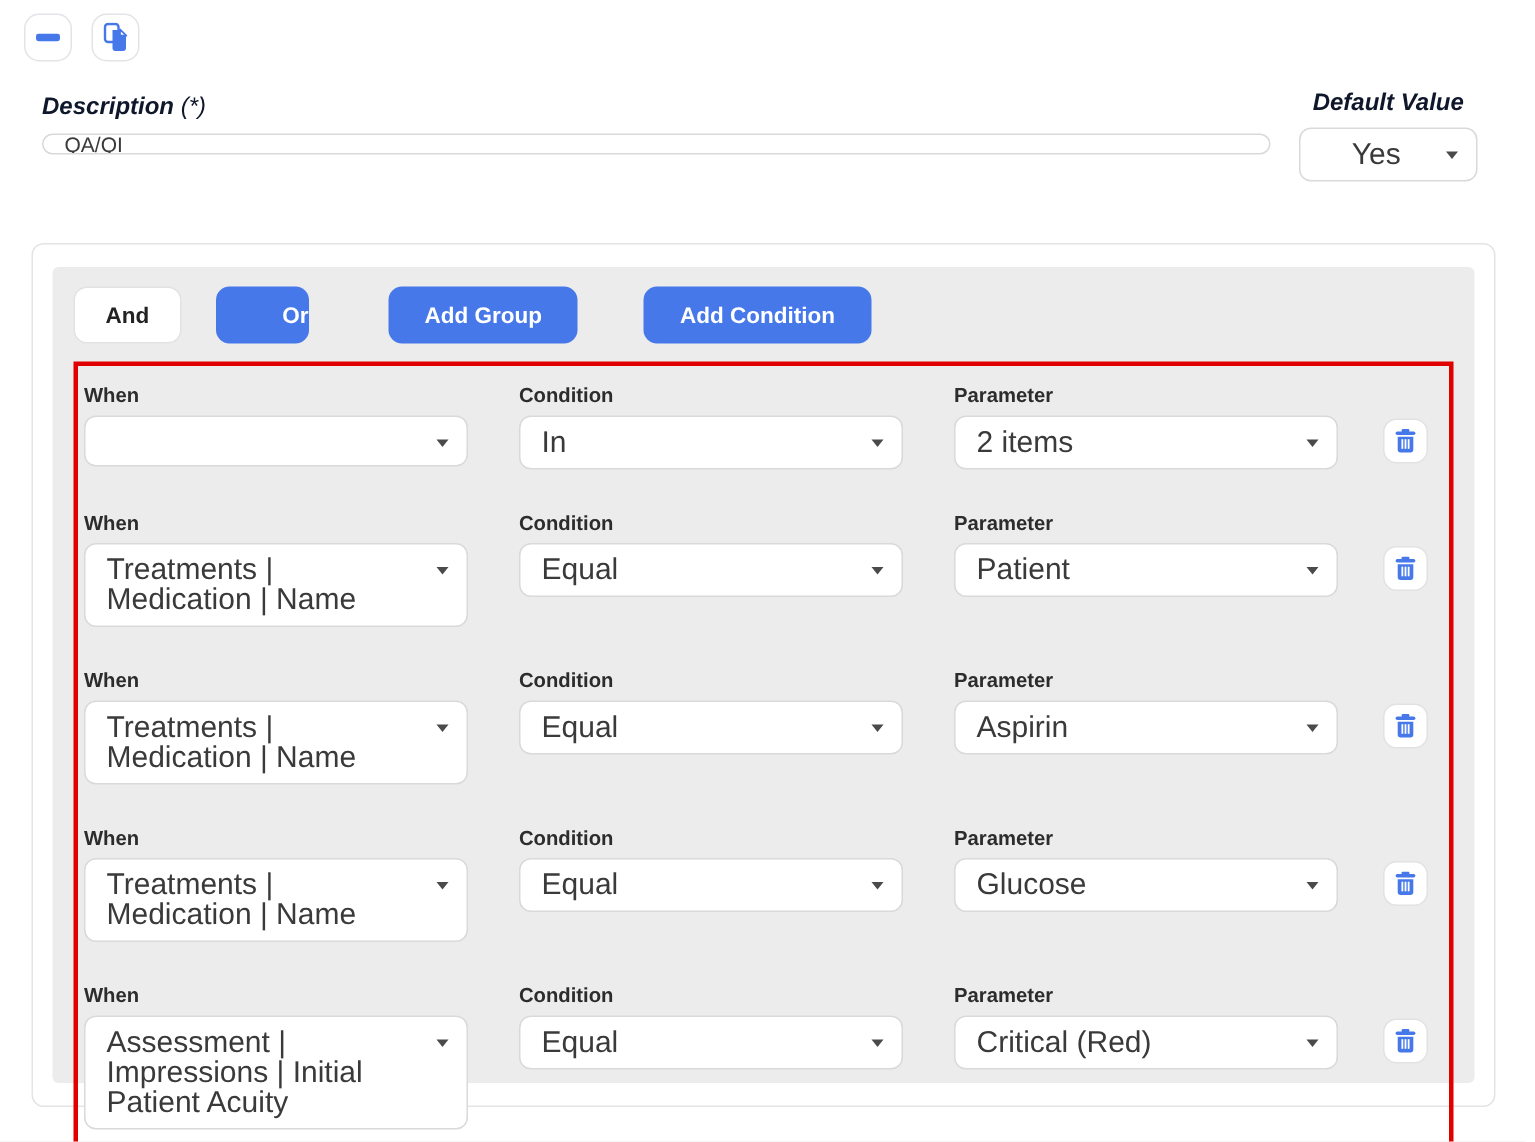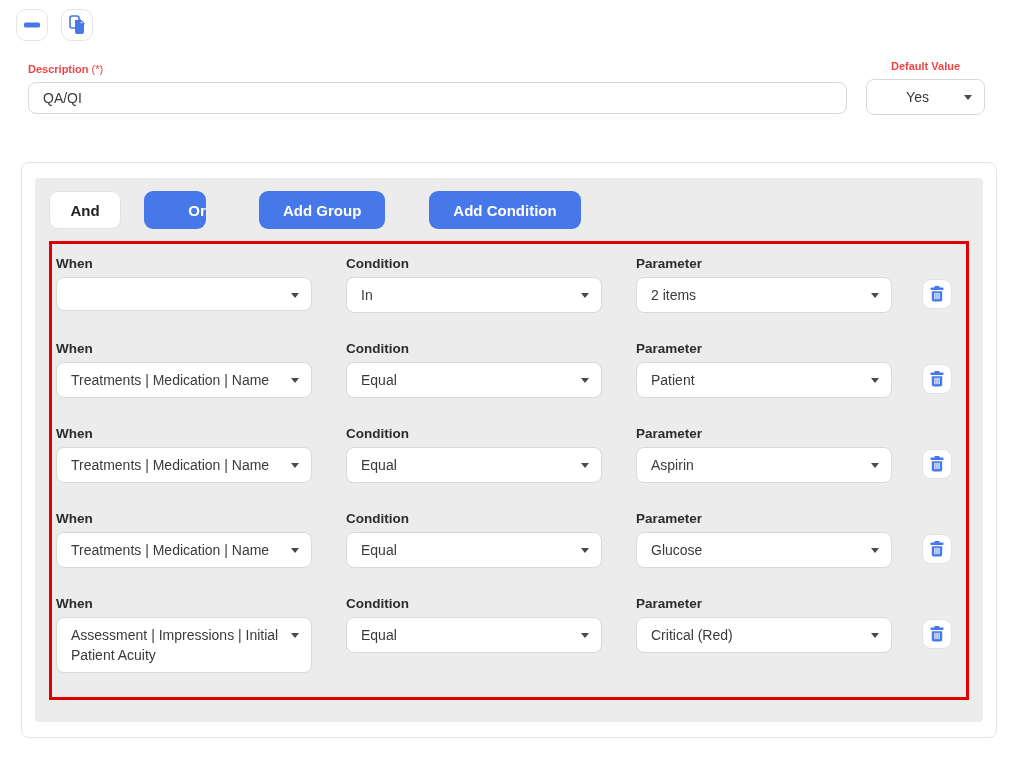--- a/index.html
+++ b/index.html
@@ -18,40 +18,40 @@
   .icon-btn {
     width:32px; height:32px;
     background:#fff;
     border:1px solid #e3e4e8;
     border-radius:10px;
     display:flex; align-items:center; justify-content:center;
     cursor:pointer;
   }
 
   
-  .field-label { font-weight:bold; font-size:11px; color:#ef4444; margin-bottom:7px; }
+  .field-label { font-weight:bold; font-size:16px; color:#0f172a; margin-bottom:7px;font-style:italic; }
   .field-label .req { font-weight:normal; }
   .desc-field { position:absolute; top:63px; left:28px; width:819px; }
   .text-input {
-    width:100%; height:32px;
+    width:100%; height:14px;
     border:1px solid #d9d9d9; border-radius:8px;
     background:#fff; padding:0 14px;
     font-family:"Liberation Sans",sans-serif;
     font-size:14px; color:#3a3a3a; outline:none;
   }
   .default-field { position:absolute; top:60px; left:866px; width:119px;text-align:center; }
 
   
   .select {
     position:relative;
     background:#fff;
     border:1px solid #d9d9d9;
     border-radius:8px;
     padding:7px 30px 7px 14px;
-    font-size:14px; line-height:20px; color:#3a3a3a;
+    font-size:20px; line-height:20px; color:#3a3a3a;
     min-height:34px;
     cursor:pointer;
   }
   .caret {
     position:absolute; right:12px; top:15px;
     width:0; height:0;
     border-left:4px solid transparent;
     border-right:4px solid transparent;
     border-top:5px solid #4a4a4a;
   }

